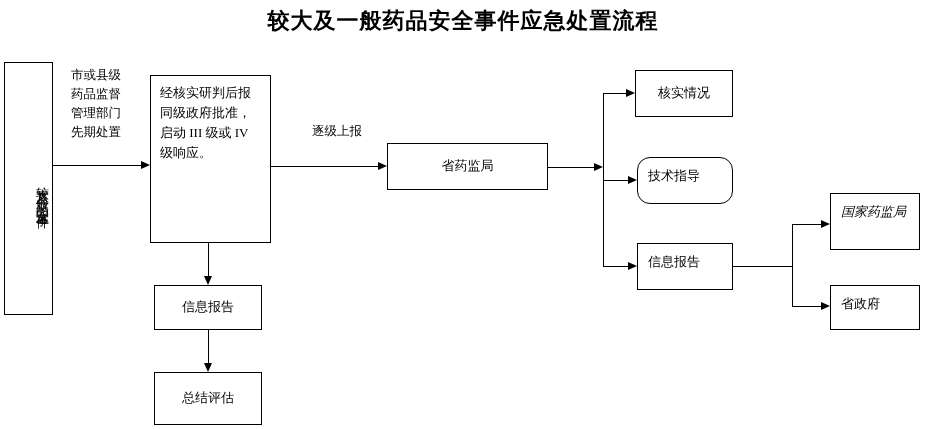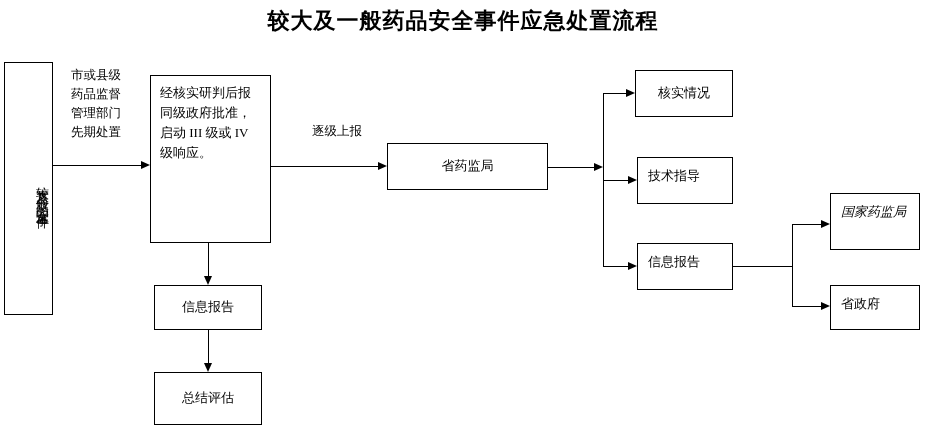--- a/index.html
+++ b/index.html
@@ -142,21 +142,21 @@
   <div class="line vline" style="left:603px; top:93px; height:174px;"></div>
 
   <div class="line hline" style="left:603px; top:93px; width:23px;"></div>
   <div class="arrow-r" style="left:626px; top:88.5px;"></div>
   <div class="box center" style="left:635px; top:70px; width:98px; height:47px;">
     <span>核实情况</span>
   </div>
 
   <div class="line hline" style="left:603px; top:180px; width:25px;"></div>
   <div class="arrow-r" style="left:628px; top:175.5px;"></div>
-  <div class="box leftpad" style="left:637px; top:157px; width:96px; height:47px;">
+  <div class="box leftpad" style="left:637px; top:157px; width:96px; height:47px;border-radius:13px;">
     <span>技术指导</span>
   </div>
 
   <div class="line hline" style="left:603px; top:266px; width:25px;"></div>
   <div class="arrow-r" style="left:628px; top:261.5px;"></div>
   <div class="box leftpad" style="left:637px; top:243px; width:96px; height:47px;">
     <span>信息报告</span>
   </div>
 
   <div class="line hline" style="left:733px; top:266px; width:60px;"></div>

